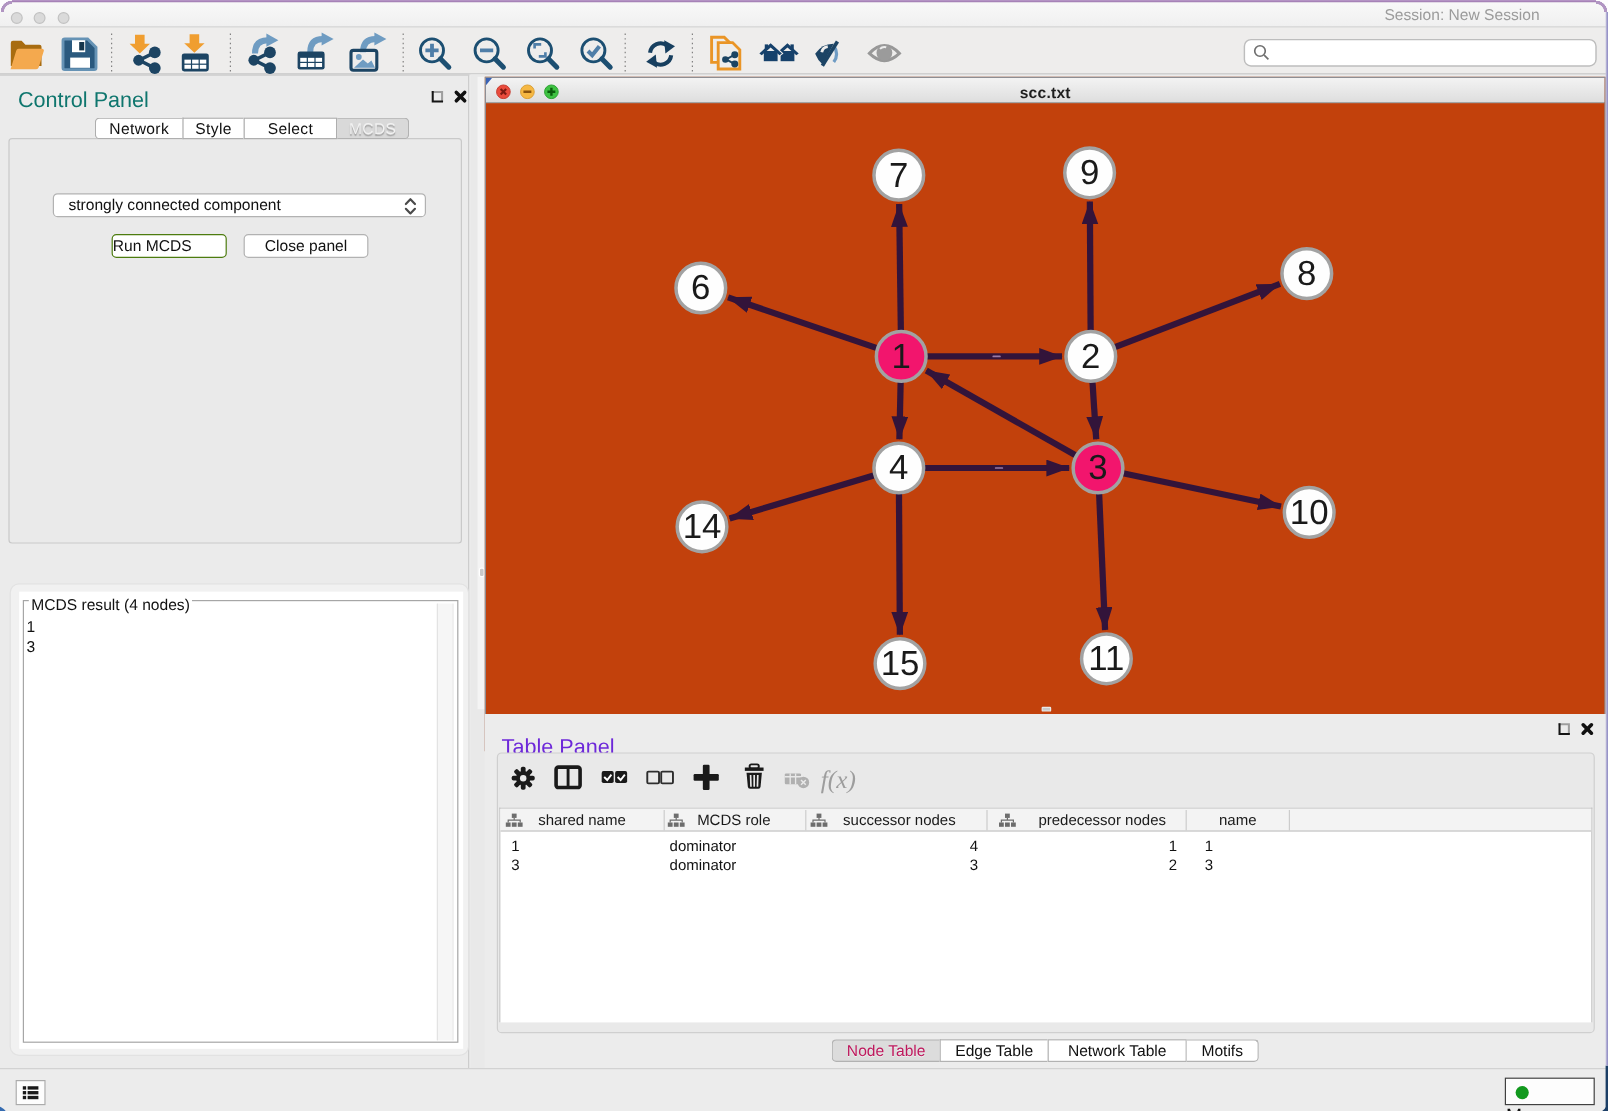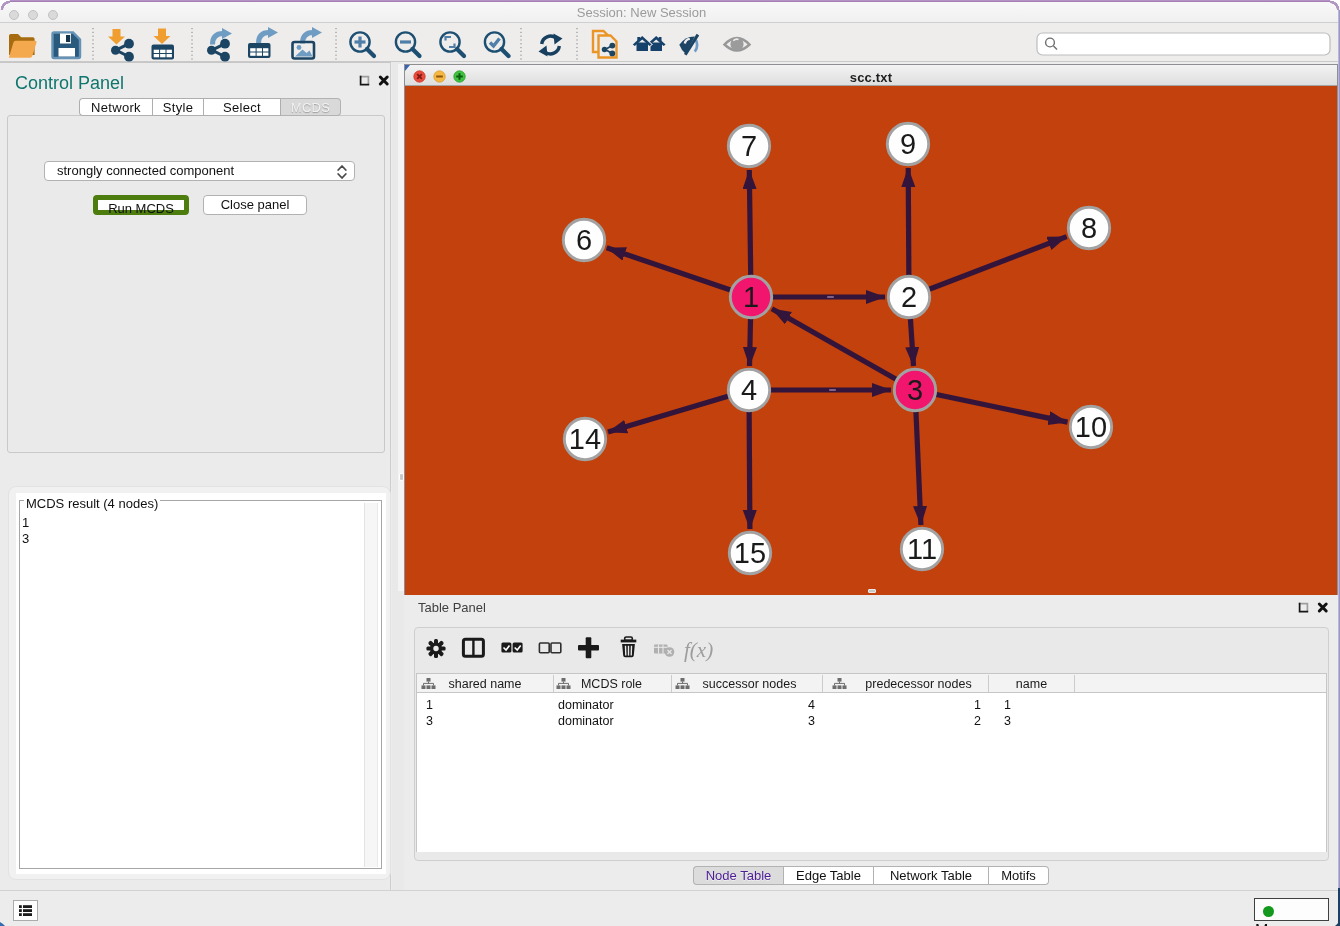--- a/index.html
+++ b/index.html
@@ -12,21 +12,21 @@
 
 <div class="abs" style="left:0;top:0;width:1340px;height:2px;background:#b493c4;border-bottom:1px solid #a47eb4"></div>
 
 <div class="abs" style="left:0;top:0;width:10px;height:10px;z-index:40;background:radial-gradient(circle at 10px 10px, rgba(0,0,0,0) 6.5px, #b195c2 7px 9.2px, #fdfdfd 9.6px)"></div>
 <div class="abs" style="left:1330px;top:0;width:10px;height:10px;z-index:40;background:radial-gradient(circle at 0px 10px, rgba(0,0,0,0) 6.5px, #b195c2 7px 9.2px, #fdfdfd 9.6px)"></div>
 
 <div class="abs" style="left:0;top:2px;width:1340px;height:21px;background:linear-gradient(#f8f8f8,#f0f0f0);border-bottom:1px solid #cfcfcf">
   <div class="abs" style="left:9px;top:8px;width:10px;height:10px;border-radius:50%;background:#dadada;border:1px solid #c2c2c2"></div>
   <div class="abs" style="left:28px;top:8px;width:10px;height:10px;border-radius:50%;background:#dadada;border:1px solid #c2c2c2"></div>
   <div class="abs" style="left:48px;top:8px;width:10px;height:10px;border-radius:50%;background:#dadada;border:1px solid #c2c2c2"></div>
-  <div class="abs" style="left:0;top:3px;width:1283px;text-align:center;font-size:13px;color:#9b9b9b">Session: New Session</div>
+  <div class="abs" style="left:0;top:3px;width:1283px;text-align:right;font-size:13px;color:#9b9b9b">Session: New Session</div>
 </div>
 
 <div id="toolbar" class="abs" style="left:0;top:23px;width:1340px;height:39px;background:#eeedec;border-bottom:1px solid #c9c9c9">
 <svg width="1340" height="39" style="position:absolute;left:0;top:0">
 <defs>
 <g id="oarrow">
           <polygon fill="#f09e30" points="-8.5,-8 -4,-8 -4,-15.5 4,-15.5 4,-8 8.5,-8 0,0"></polygon>
         </g>
 <g id="share">
           <g stroke="#1c4463" stroke-width="3">
@@ -188,21 +188,21 @@
 
   <div class="abs" style="left:44px;top:98px;width:311px;height:20px;background:#fff;border:1px solid #b2b2b2;border-radius:4px;font-size:13px;line-height:18px;padding-left:12px">strongly connected component
     <svg class="abs" style="right:7px;top:3px" width="10" height="14">
         <g fill="none" stroke="#4a4a4a" stroke-width="1.8" stroke-linecap="round" stroke-linejoin="round">
           <path d="M1.2,5 L5,1 L8.8,5"></path>
           <path d="M1.2,9 L5,13 L8.8,9"></path>
         </g>
       </svg>
   </div>
 
-  <div class="abs" style="left:93px;top:132px;width:96px;height:20px;background:#fff;border:5px solid #4d7c0f;border-radius:4px;font-size:13px;line-height:18px;text-align:center">Run MCDS</div>
+  <div class="abs" style="left:93px;top:132px;width:96px;height:20px;background:#fff;border:1px solid #4d7c0f;border-radius:4px;font-size:13px;line-height:18px;">Run MCDS</div>
   <div class="abs" style="left:203px;top:132px;width:104px;height:20px;background:#fff;border:1px solid #b2b2b2;border-radius:4px;font-size:13px;line-height:18px;text-align:center">Close panel</div>
 
   <div class="abs" style="left:8px;top:423px;width:383px;height:394px;background:#f1f1f1;border:1px solid #e2e2e2;border-radius:8px"></div>
   <div class="abs" style="left:16px;top:430px;width:370px;height:381px;background:#fff"></div>
   <div class="abs" style="left:19px;top:437px;width:363px;height:369px;border:1px solid #a6a6a6"></div>
   <div class="abs" style="left:24px;top:433px;font-size:13px;background:#fff;padding:0 2px">MCDS result (4 nodes)</div>
   <div class="abs" style="left:22px;top:452px;font-size:13px;line-height:16px">1<br>3</div>
   <div class="abs" style="left:364px;top:440px;width:14px;height:364px;background:#f6f6f6;border-left:1px solid #e3e3e3;border-right:1px solid #e9e9e9"></div>
 </div>
 
@@ -284,21 +284,21 @@
           <text x="686" y="345.5">10</text>
         <text x="345" y="471.5">15</text>
           <text x="517" y="467.5">11</text>
       </g>
     </g>
   </svg>
   <div class="abs" style="left:463px;top:524px;width:8px;height:4px;background:#c9c9c9;border:1px solid #e8e8e8;border-radius:1px"></div>
 </div>
 
 <div id="tpanel" class="abs" style="left:404px;top:595px;width:936px;height:295px;background:#ececec">
-  <div class="abs" style="left:14px;top:5px;font-size:13px;color:#404040">Table Panel</div>
+  <div class="abs" style="left:14px;top:17px;font-size:18px;color:#6d28d9">Table Panel</div>
   <svg class="abs" style="left:893px;top:6px" width="32" height="14">
     <path d="M1.8,2.6 h8.6 v8" fill="none" stroke="#9e9e9e" stroke-width="1.7"></path>
     <path d="M2.6,1.8 v8.8 h8.6" fill="none" stroke="#151515" stroke-width="1.7"></path>
     <g stroke="#111" stroke-width="3" stroke-linecap="round">
         <line x1="22.3" y1="3" x2="29.2" y2="10"></line>
         <line x1="29.2" y1="3" x2="22.3" y2="10"></line>
       </g>
   </svg>
 
   <div class="abs" style="left:10px;top:32px;width:915px;height:234px;background:#e9e9e9;border:1px solid #cfcfcf;border-radius:4px"></div>
@@ -407,21 +407,21 @@
         <text x="9" y="32">3</text>
           <text x="141" y="32">dominator</text>
         <text x="398" y="32" text-anchor="end">3</text>
           <text x="564" y="32" text-anchor="end">2</text>
           <text x="587" y="32">3</text>
       </g>
     </svg>
   </div>
 
   <div class="abs" style="left:289px;top:271px;height:19px;display:flex;font-size:13px;line-height:18px;text-align:center">
-    <div style="width:90px;background:#dcdcdc;border:1px solid #b2b2b2;border-right:none;border-radius:4px 0 0 4px;color:#4c1d95;text-shadow:0 1px 0 #f0f0f0">Node Table</div>
+    <div style="width:90px;background:#dcdcdc;border:1px solid #b2b2b2;border-right:none;border-radius:4px 0 0 4px;color:#be185d;text-shadow:0 1px 0 #f0f0f0">Node Table</div>
     <div style="width:90px;background:#fff;border:1px solid #b2b2b2;border-right:none">Edge Table</div>
     <div style="width:116px;background:#fff;border:1px solid #b2b2b2">Network Table</div>
     <div style="width:60px;background:#fff;border:1px solid #b2b2b2;border-left:none;border-radius:0 4px 4px 0">Motifs</div>
   </div>
 </div>
 
 <div id="statusbar" class="abs" style="left:0;top:890px;width:1340px;height:36px;background:#ececec;border-top:1px solid #d2d2d2">
   <div class="abs" style="left:13px;top:9px;width:25px;height:21px;background:#fdfdfd;border:1px solid #ababab">
     <svg width="23" height="19">
         <g fill="#1a1a1a">

